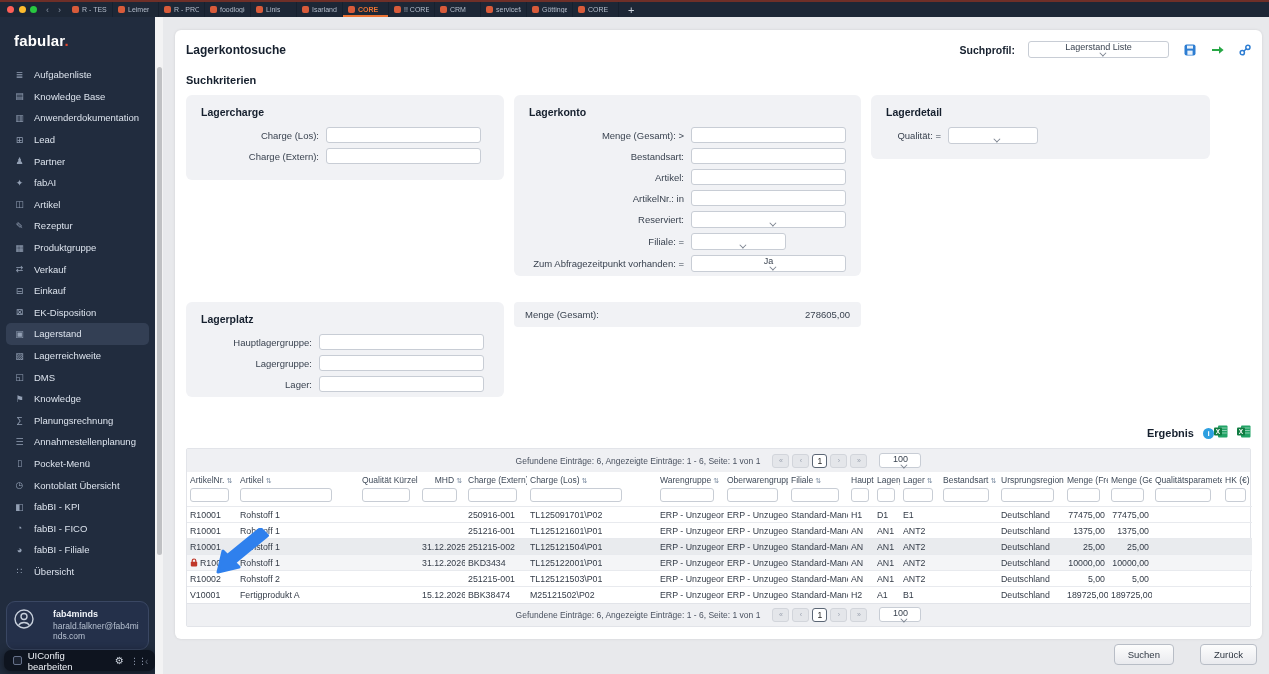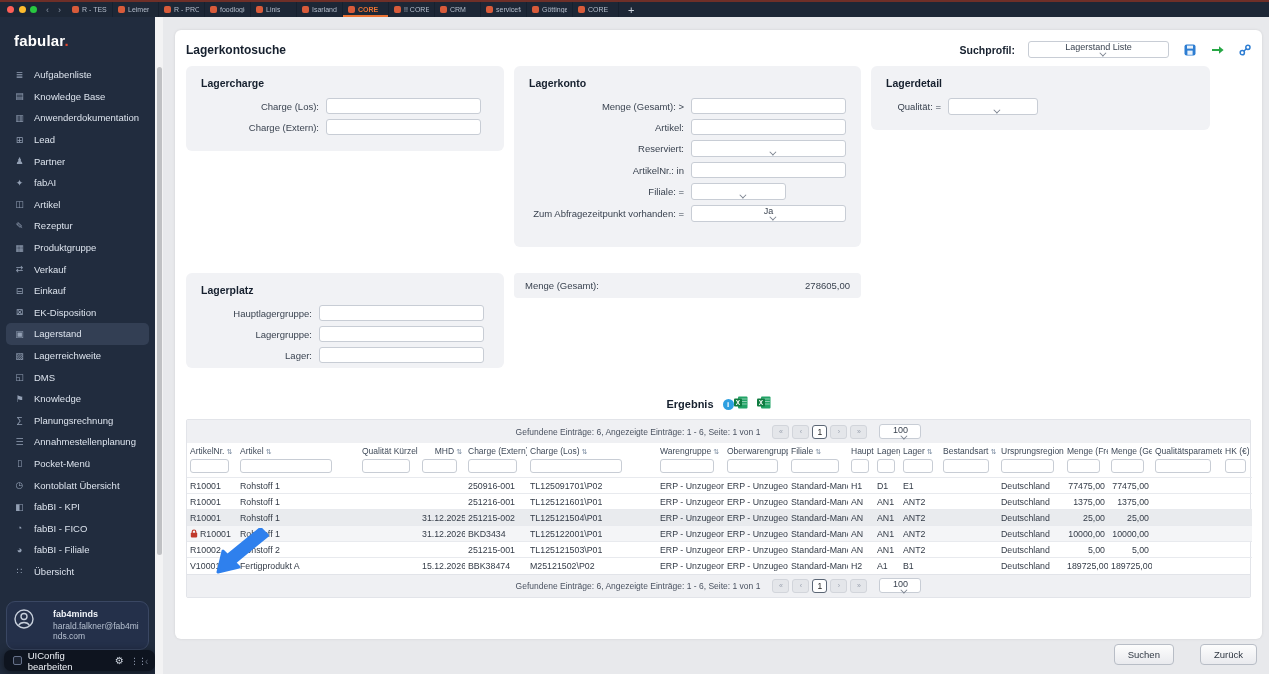--- a/index.html
+++ b/index.html
@@ -66,21 +66,21 @@
   .box-konto label { width:162px; } .box-konto .inp, .box-konto .sel { width:155px; }
   .box-konto .sel.narrow { width:95px; }
   .box-detail { width:339px; height:64px; }
   .box-detail label { width:62px; } .box-detail .sel { width:90px; }
   .box-platz { width:318px; height:95px; }
   .box-platz label { width:118px; } .box-platz .inp { width:165px; }
   .row2 { display:flex; gap:10px; margin-top:26px; align-items:flex-start; }
   .summary { width:347px; height:25px; background:#f1f2f5; border-radius:4px; display:flex; align-items:center; justify-content:space-between; padding:0 11px; font-size:9.5px; color:#3a4350; }
 
   
-  .results-head { display:flex; justify-content:center; align-items:center; margin-top:27px; }
+  .results-head { display:flex; justify-content:flex-end; align-items:center; margin-top:27px; }
   .rh-left { display:flex; align-items:center; gap:9px; }
   .results-title { font-size:11px; font-weight:bold; color:#16202e; }
   .info-ic { width:11px; height:11px; border-radius:50%; background:#2d9fe0; color:#fff; font-size:8px; font-weight:bold; display:flex; align-items:center; justify-content:center; cursor:pointer; }
   .rh-right { display:flex; gap:9px; align-items:center; }
 
   .tablewrap { margin-top:6px; border:1px solid #e2e4e9; border-radius:2px; }
   .pagerbar { height:23px; background:#eff0f3; display:flex; align-items:center; justify-content:center; gap:12px; font-size:8.5px; color:#4a5260; }
   .pagerbar.bottom { border-top:1px solid #e2e4e9; }
   .pgroup { display:flex; gap:3px; align-items:center; }
   .pgbtn { min-width:17px; height:14px; background:#e4e6ea; border:1px solid #d2d5db; border-radius:3px; color:#9aa2af; font-size:7px; display:flex; align-items:center; justify-content:center; padding:0 3px; cursor:pointer; }
@@ -320,20 +320,21 @@
         <span class="pico">
           <svg width="12" height="12" viewBox="0 0 12 12">
               <circle cx="3.3" cy="8.7" r="2.1" fill="none" stroke="#2d7dd2" stroke-width="1.5"></circle>
               <circle cx="8.9" cy="3.3" r="2.1" fill="none" stroke="#2d7dd2" stroke-width="1.5"></circle>
               <path d="M4.8,7.2 L7.4,4.8" stroke="#2d7dd2" stroke-width="1.5"></path>
             </svg>
         </span>
       </div>
     </div>
 
+    <div class="sec-head">Suchkriterien</div>
 
     <div class="boxes">
       <div class="box box-charge">
         <div class="box-title">Lagercharge</div>
         <div>
             <div class="frow">
               <label>Charge (Los):</label>
               <input class="inp" style="">
             </div>
             <div class="frow">
@@ -343,33 +344,37 @@
           </div>
       </div>
       <div class="box box-konto">
         <div class="box-title">Lagerkonto</div>
         <div>
             <div class="frow">
               <label>Menge (Gesamt): &gt;</label>
               <input class="inp" style="">
             </div>
             <div class="frow">
+              <label>Bestandsart:</label>
+              <input class="inp" style="">
+            </div>
+            <div class="frow">
               <label>Artikel:</label>
+              <input class="inp" style="">
+            </div>
+            <div class="frow">
+              <label>ArtikelNr.: in</label>
               <input class="inp" style="">
             </div>
             <div class="frow">
               <label>Reserviert:</label>
               <div class="sel">
                 <span></span>
                 <i class="chev"></i>
               </div>
-            </div>
-            <div class="frow">
-              <label>ArtikelNr.: in</label>
-              <input class="inp" style="">
             </div>
             <div class="frow">
               <label>Filiale: =</label>
               <div class="sel narrow">
                 <span></span>
                 <i class="chev"></i>
               </div>
             </div>
             <div class="frow">
               <label>Zum Abfragezeitpunkt vorhanden: =</label>

